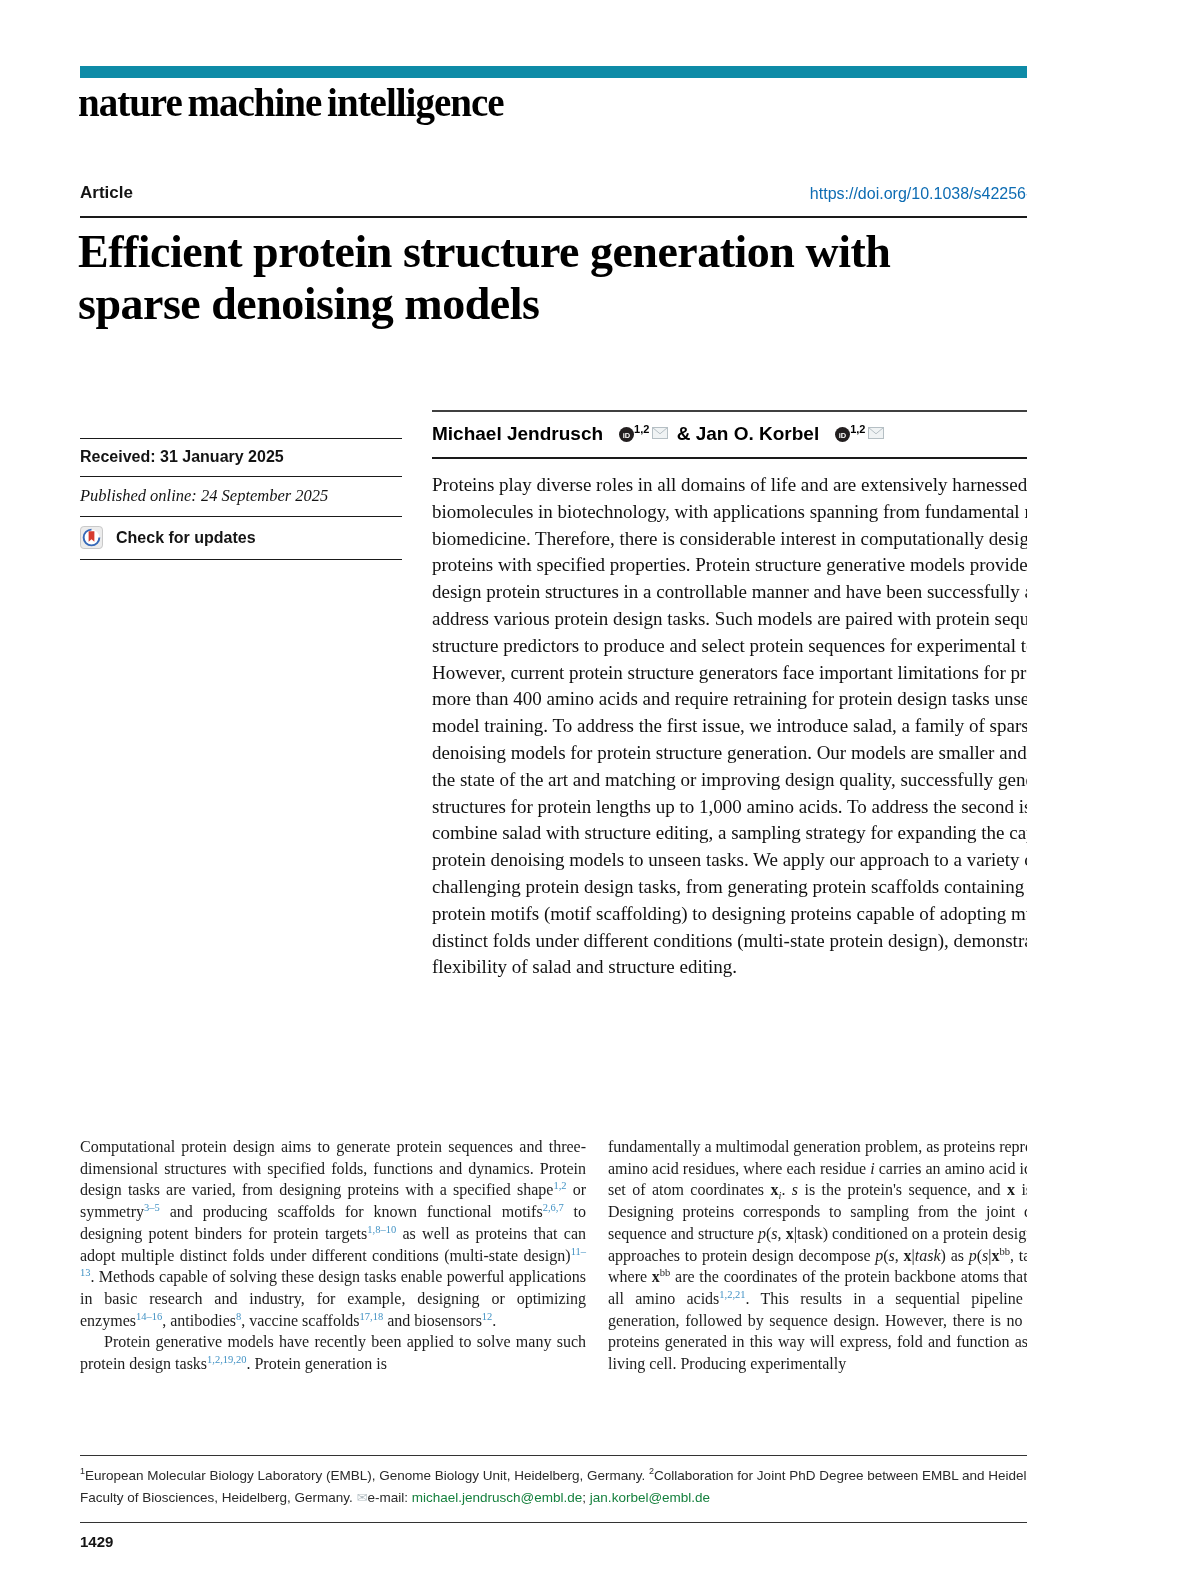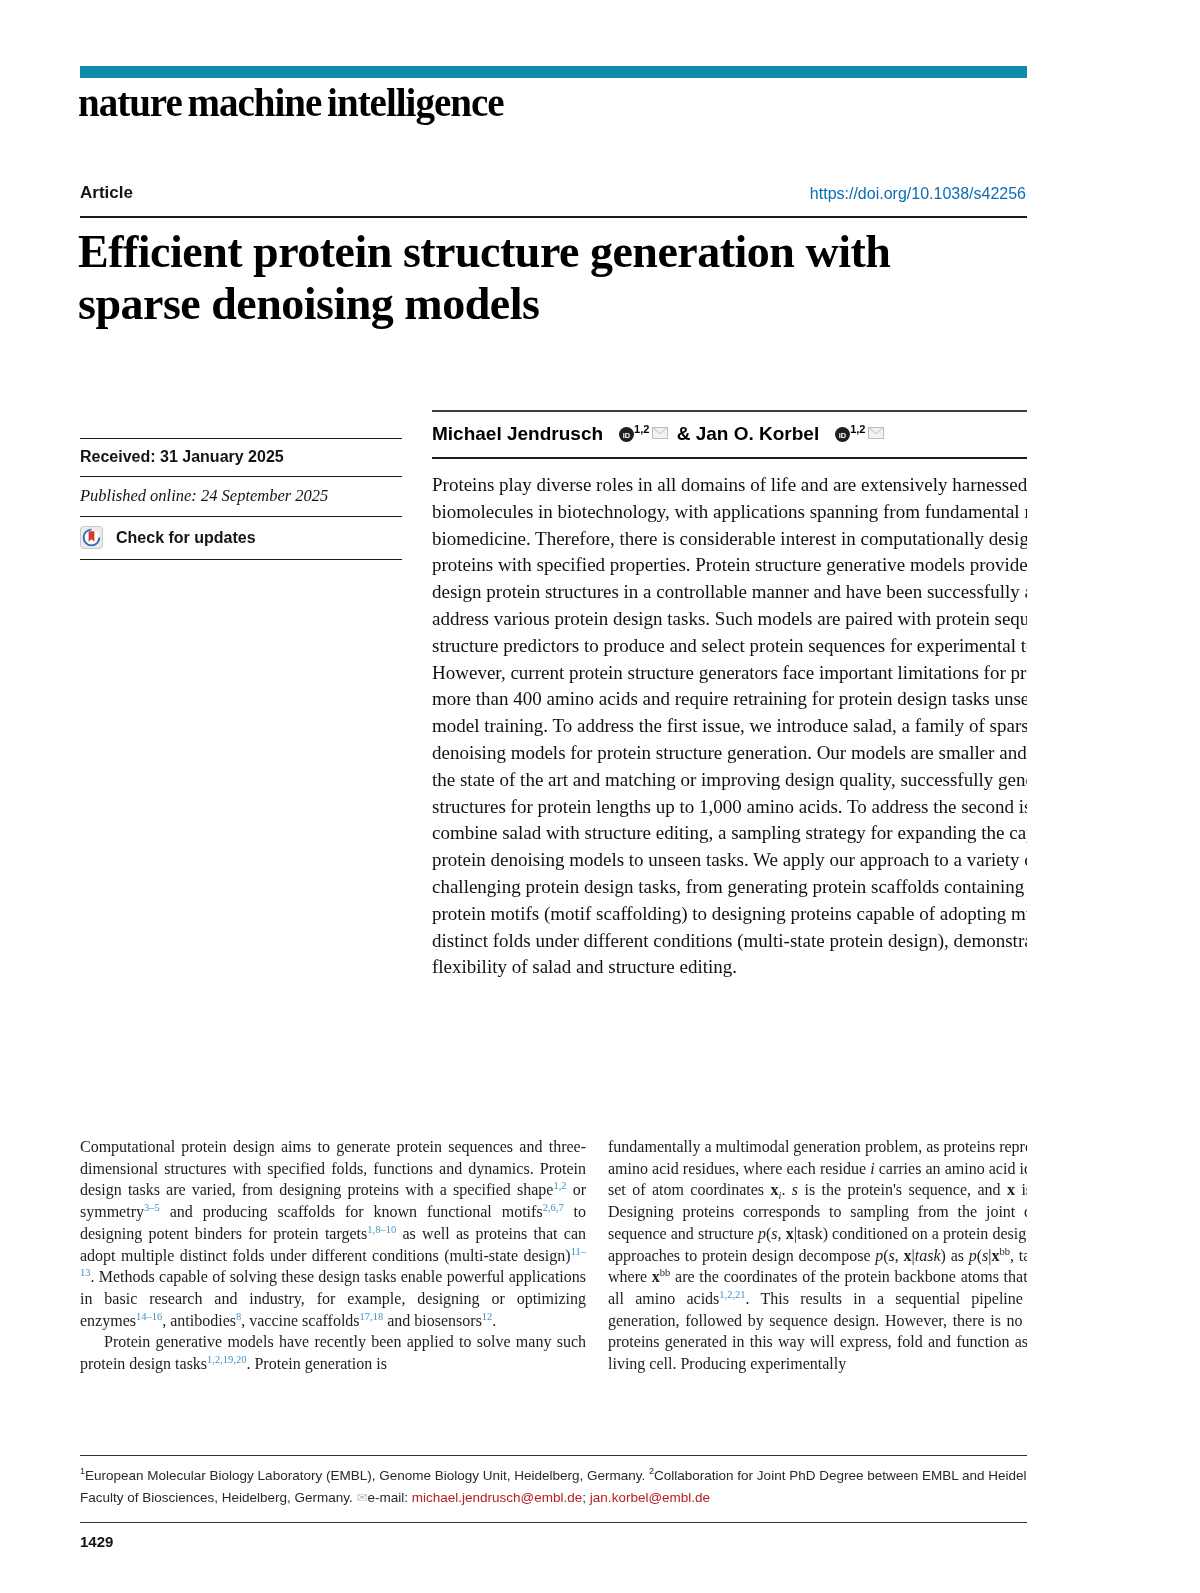--- a/index.html
+++ b/index.html
@@ -63,21 +63,21 @@
   .col sub { font-size:10.5px; line-height:0; }
   .col sup.ref { color:#4292c4; }
   
   .footnote-rule { position:absolute; left:80px; top:1455px; width:1040px; border-top:1px solid #333; }
   .footnote {
     position:absolute; left:80px; top:1464px; width:1040px;
     font-size:13.5px; line-height:1.68; color:#2a2a2a;
   }
   .footnote sup { font-size:9px; }
   .footnote .env { color:#b5bfc4; font-size:13px; }
-  .footnote a.mail { color:#b91c1c; text-decoration:none;margin-top:44px; }
+  .footnote a.mail { color:#15803d; text-decoration:none;margin-top:44px; }
   
   .footer-rule { position:absolute; left:80px; top:1522px; width:1040px; border-top:1px solid #333; }
   .footer {
     position:absolute; left:80px; top:1533px; width:1040px;
     display:flex; justify-content:space-between; align-items:baseline;
     font-size:15px; font-weight:700; color:#141414;
   }
   .footer .fj { color:#1779b9; }
 </style>
 </head>

